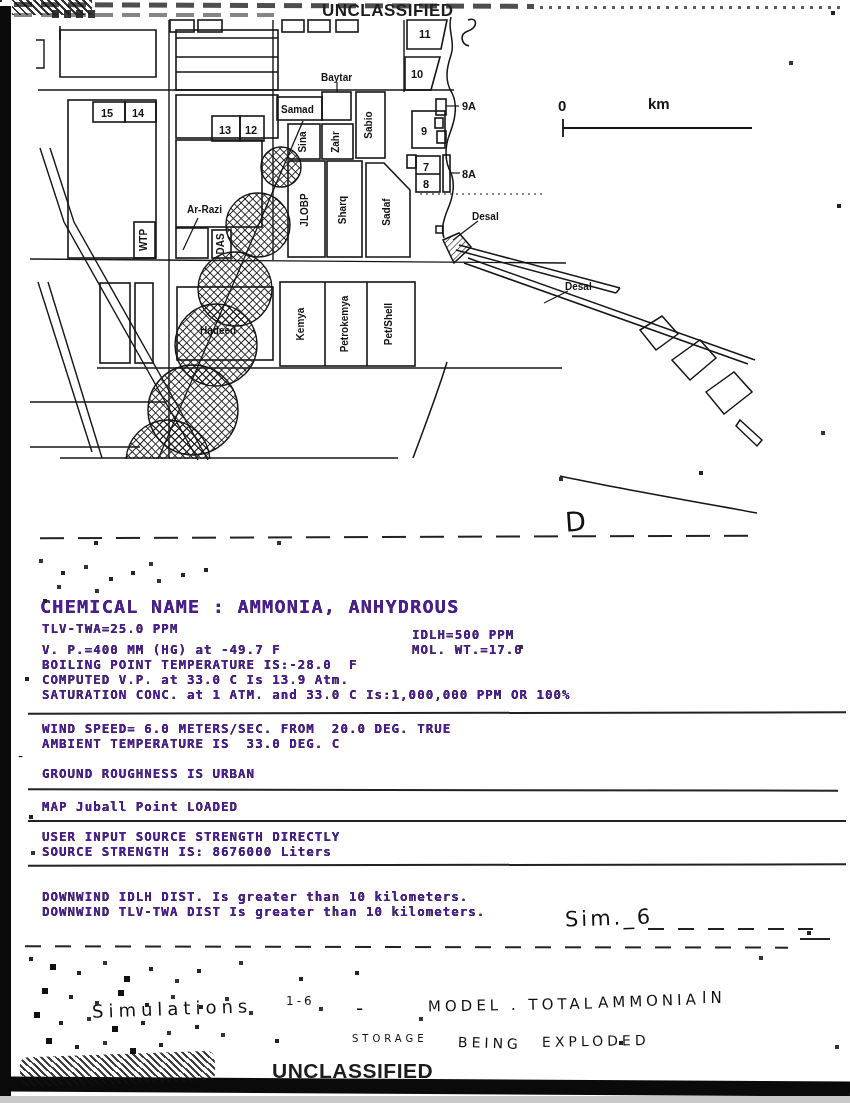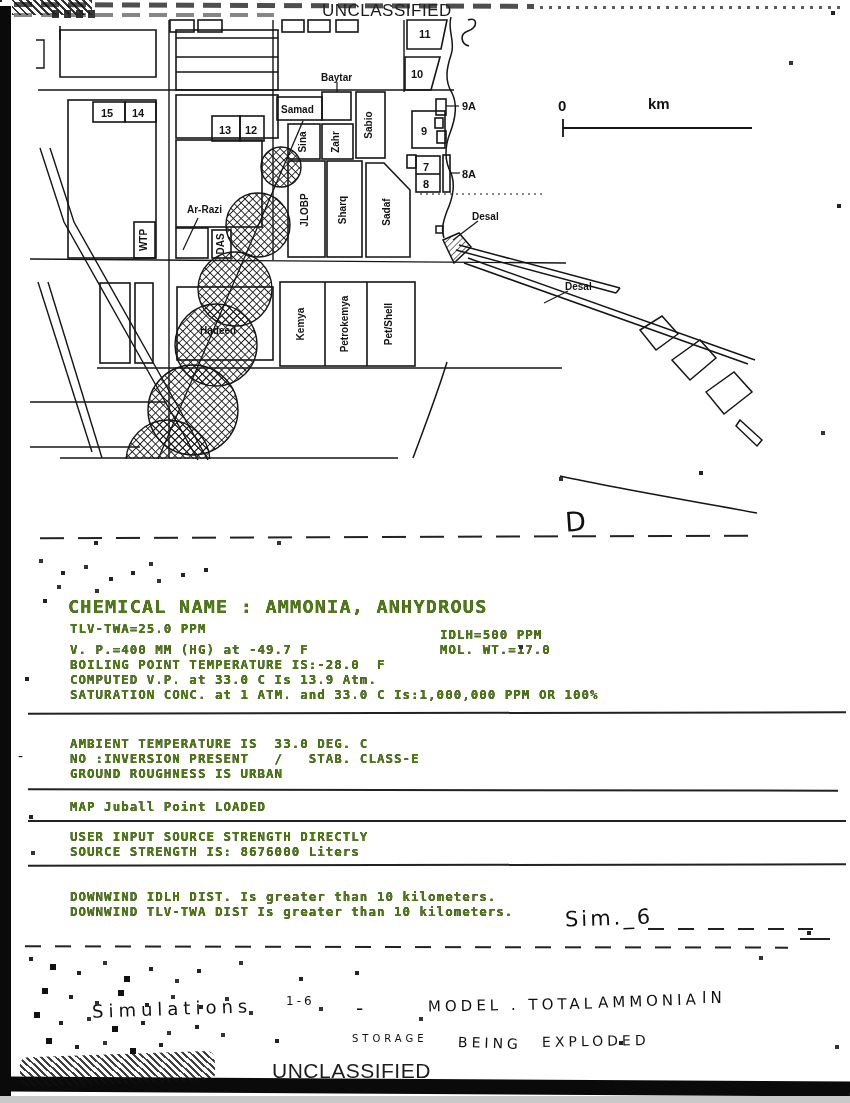--- a/index.html
+++ b/index.html
@@ -1,23 +1,23 @@
 <!DOCTYPE html>
 <html><head>
 <meta charset="utf-8">
 <style>
   html,body{margin:0;padding:0;background:#e8e8e8;}
   .page{position:relative;width:850px;height:1103px;background:#fff;overflow:hidden;
         font-family:"DejaVu Sans Mono",monospace;color:#161616;}
   .abs{position:absolute;}
   
   .mono{font-family:"DejaVu Sans Mono",monospace;font-weight:700;font-size:12.5px;
-        letter-spacing:1px;white-space:pre;color:#4d7c0f;text-shadow:0 0 .4px #000;margin-left:28px;}
+        letter-spacing:1px;white-space:pre;color:#4c1d95;text-shadow:0 0 .4px #000;}
   .title{font-size:18.5px;letter-spacing:1.2px;}
-  .banner{font-family:"Liberation Sans",sans-serif;font-weight:400;color:#1c1c1c;}
+  .banner{font-family:"Liberation Sans",sans-serif;font-weight:700;color:#1c1c1c;}
   .rule{height:2px;background:#222;}
   .dash1{height:2px;background:repeating-linear-gradient(90deg,#222 0 24px,transparent 24px 38px);}
   .dash2{height:2px;background:repeating-linear-gradient(90deg,#222 0 16px,transparent 16px 30px);}
   
   .hand{font-family:"DejaVu Sans",sans-serif;color:#101010;letter-spacing:3px;white-space:pre;}
   
   .noise-a{background:repeating-linear-gradient(90deg,#222 0 18px,transparent 18px 27px);}
   .noise-b{background:repeating-linear-gradient(90deg,#333 0 3px,transparent 3px 9px);}
   .noise-c{background:repeating-linear-gradient(45deg,#111 0 2px,transparent 2px 5px);}
   svg text{fill:#141414;}
@@ -191,22 +191,22 @@
   <div class="abs mono" style="left:42px;top:621px">TLV-TWA=25.0 PPM</div>
   <div class="abs mono" style="left:42px;top:642px">V. P.=400 MM (HG) at -49.7 F</div>
   <div class="abs mono" style="left:42px;top:657px">BOILING POINT TEMPERATURE IS:-28.0  F</div>
   <div class="abs mono" style="left:42px;top:672px">COMPUTED V.P. at 33.0 C Is 13.9 Atm.</div>
   <div class="abs mono" style="left:42px;top:687px">SATURATION CONC. at 1 ATM. and 33.0 C Is:1,000,000 PPM OR 100%</div>
   <div class="abs mono" style="left:412px;top:627px">IDLH=500 PPM</div>
   <div class="abs mono" style="left:412px;top:642px">MOL. WT.=17.0</div>
 
   <div class="abs rule" style="left:28px;top:712px;width:818px;transform:rotate(-.1deg)"></div>
 
+  <div class="abs mono" style="left:42px;top:721px">WIND SPEED= 6.0 METERS/SEC. FROM  20.0 DEG. TRUE</div>
   <div class="abs mono" style="left:42px;top:736px">AMBIENT TEMPERATURE IS  33.0 DEG. C</div>
-  <div class="abs mono" style="left:42px;top:751px">NO :INVERSION PRESENT   /   STAB. CLASS-E</div>
   <div class="abs mono" style="left:42px;top:766px">GROUND ROUGHNESS IS URBAN</div>
   <div class="abs hand" style="left:18px;top:748px;font-size:14px">-</div>
 
   <div class="abs rule" style="left:28px;top:789px;width:810px;transform:rotate(.1deg)"></div>
 
   <div class="abs mono" style="left:42px;top:799px">MAP Juball Point LOADED</div>
 
   <div class="abs rule" style="left:28px;top:820px;width:818px"></div>
 
   <div class="abs mono" style="left:42px;top:829px">USER INPUT SOURCE STRENGTH DIRECTLY</div>

